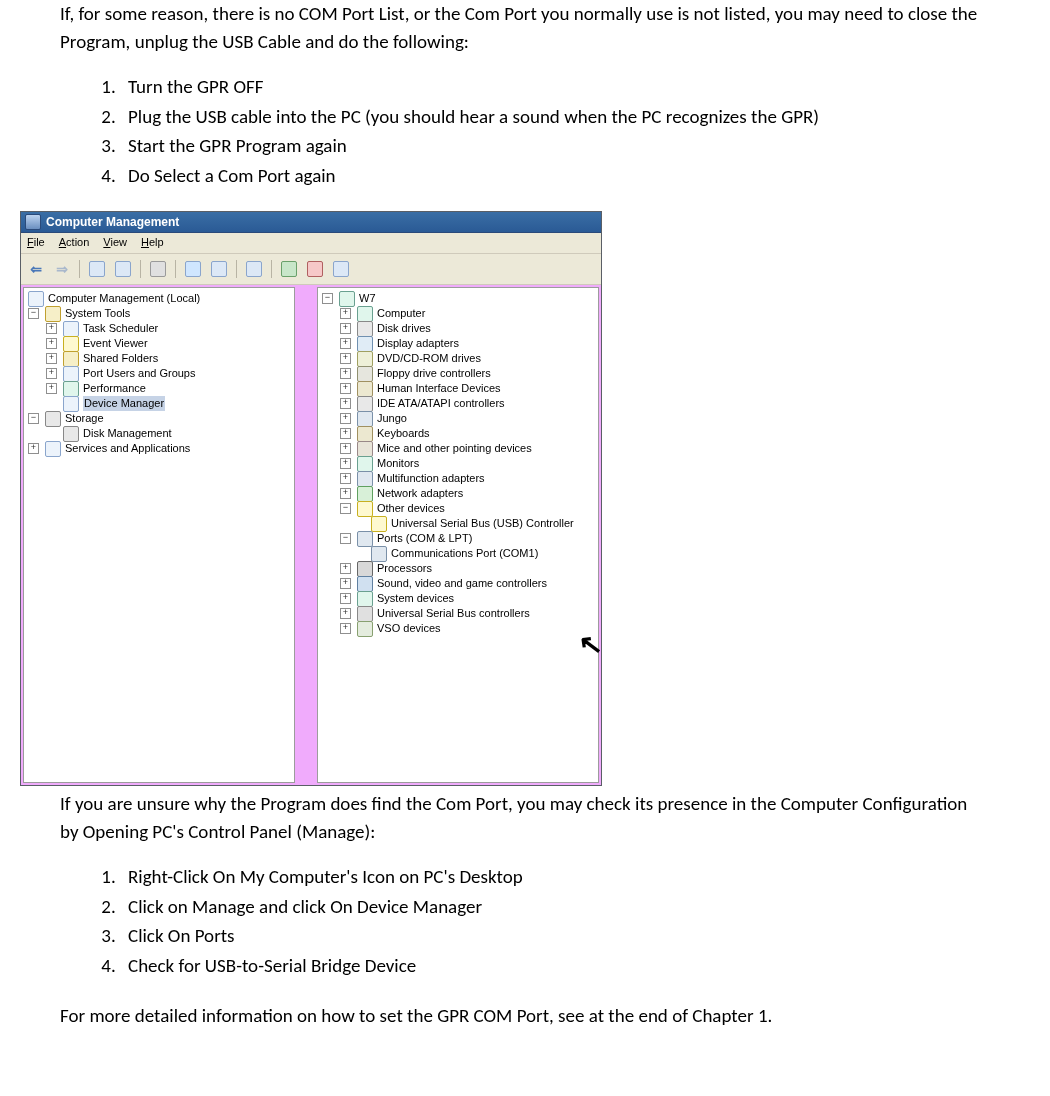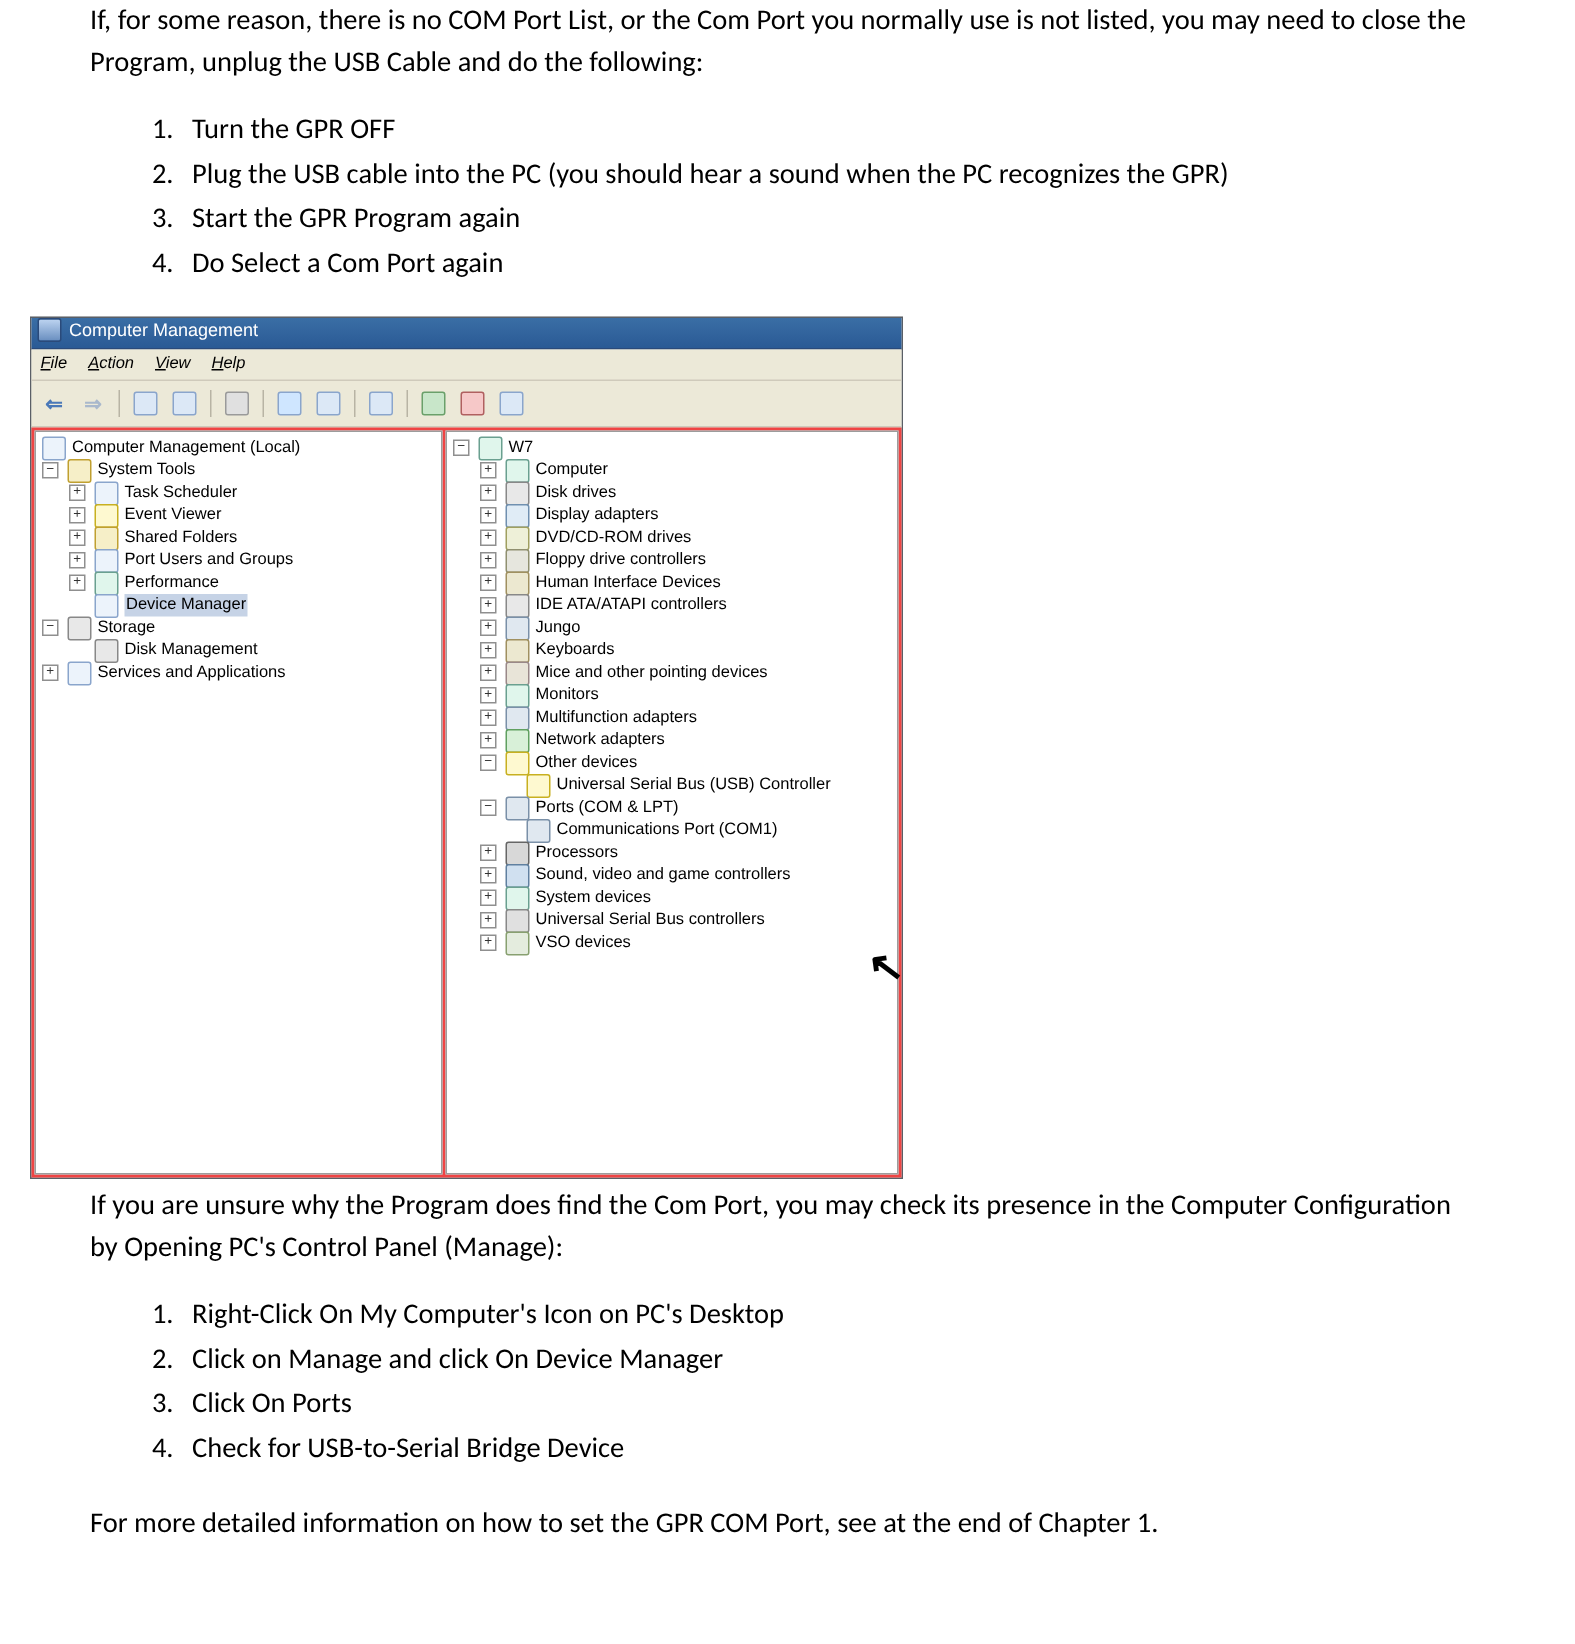--- a/index.html
+++ b/index.html
@@ -29,44 +29,44 @@
     font-size: 11px;
     color: #000;
     box-shadow: 0 0 0 1px #f3f3f3 inset;
     position: relative;
   }
   .titlebar {
     height: 20px;
     background: linear-gradient(#3a6ea5, #2a5a95);
     color: #fff;
     display: flex;
-    align-items: flex-start;
+    align-items: center;
     padding: 0 4px;
     gap: 5px;
     font-size: 12px;
-    font-weight: normal;
+    font-weight: bold;
     border-bottom: 1px solid #2a4a7a;
   }
   .titlebar-icon {
     width: 14px; height: 14px;
     background: linear-gradient(#bcd3f0,#6a8fc0);
     border: 1px solid #2a4a7a;
     border-radius: 2px;
   }
   .menubar {
     height: 20px;
     background: #ece9d8;
     display: flex;
     align-items: center;
     gap: 14px;
     padding: 0 6px;
     border-bottom: 1px solid #cfcabb;
     font-size: 11px;
   }
-  .menubar span { text-decoration: underline; text-decoration-color: transparent; font-style: italic; }
+  .menubar span { text-decoration: underline; text-decoration-color: transparent; }
   .menubar span::first-letter { text-decoration: underline; }
   .toolbar {
     height: 26px;
     background: #ece9d8;
     display: flex;
     align-items: center;
     gap: 4px;
     padding: 2px 4px;
     border-bottom: 1px solid #cfcabb;
   }
@@ -90,21 +90,22 @@
     background: #dce8f6;
     border-radius: 2px;
   }
   .ticon.green { background:#c8e6c9; border-color:#6aa06a; }
   .ticon.red   { background:#f6c8c8; border-color:#b06060; }
   .ticon.grey  { background:#e0e0e0; border-color:#9a9a9a; }
 
   .panes {
     display: flex;
     height: 500px;
-    background: #ef4444;
+    background: #f0abfc;
+    gap: 20px;
   }
   .pane-left {
     width: 270px;
     background: #fff;
     border: 1px solid #9c9c9c;
     margin: 2px;
     overflow: hidden;
   }
   .pane-right {
     flex: 1;

